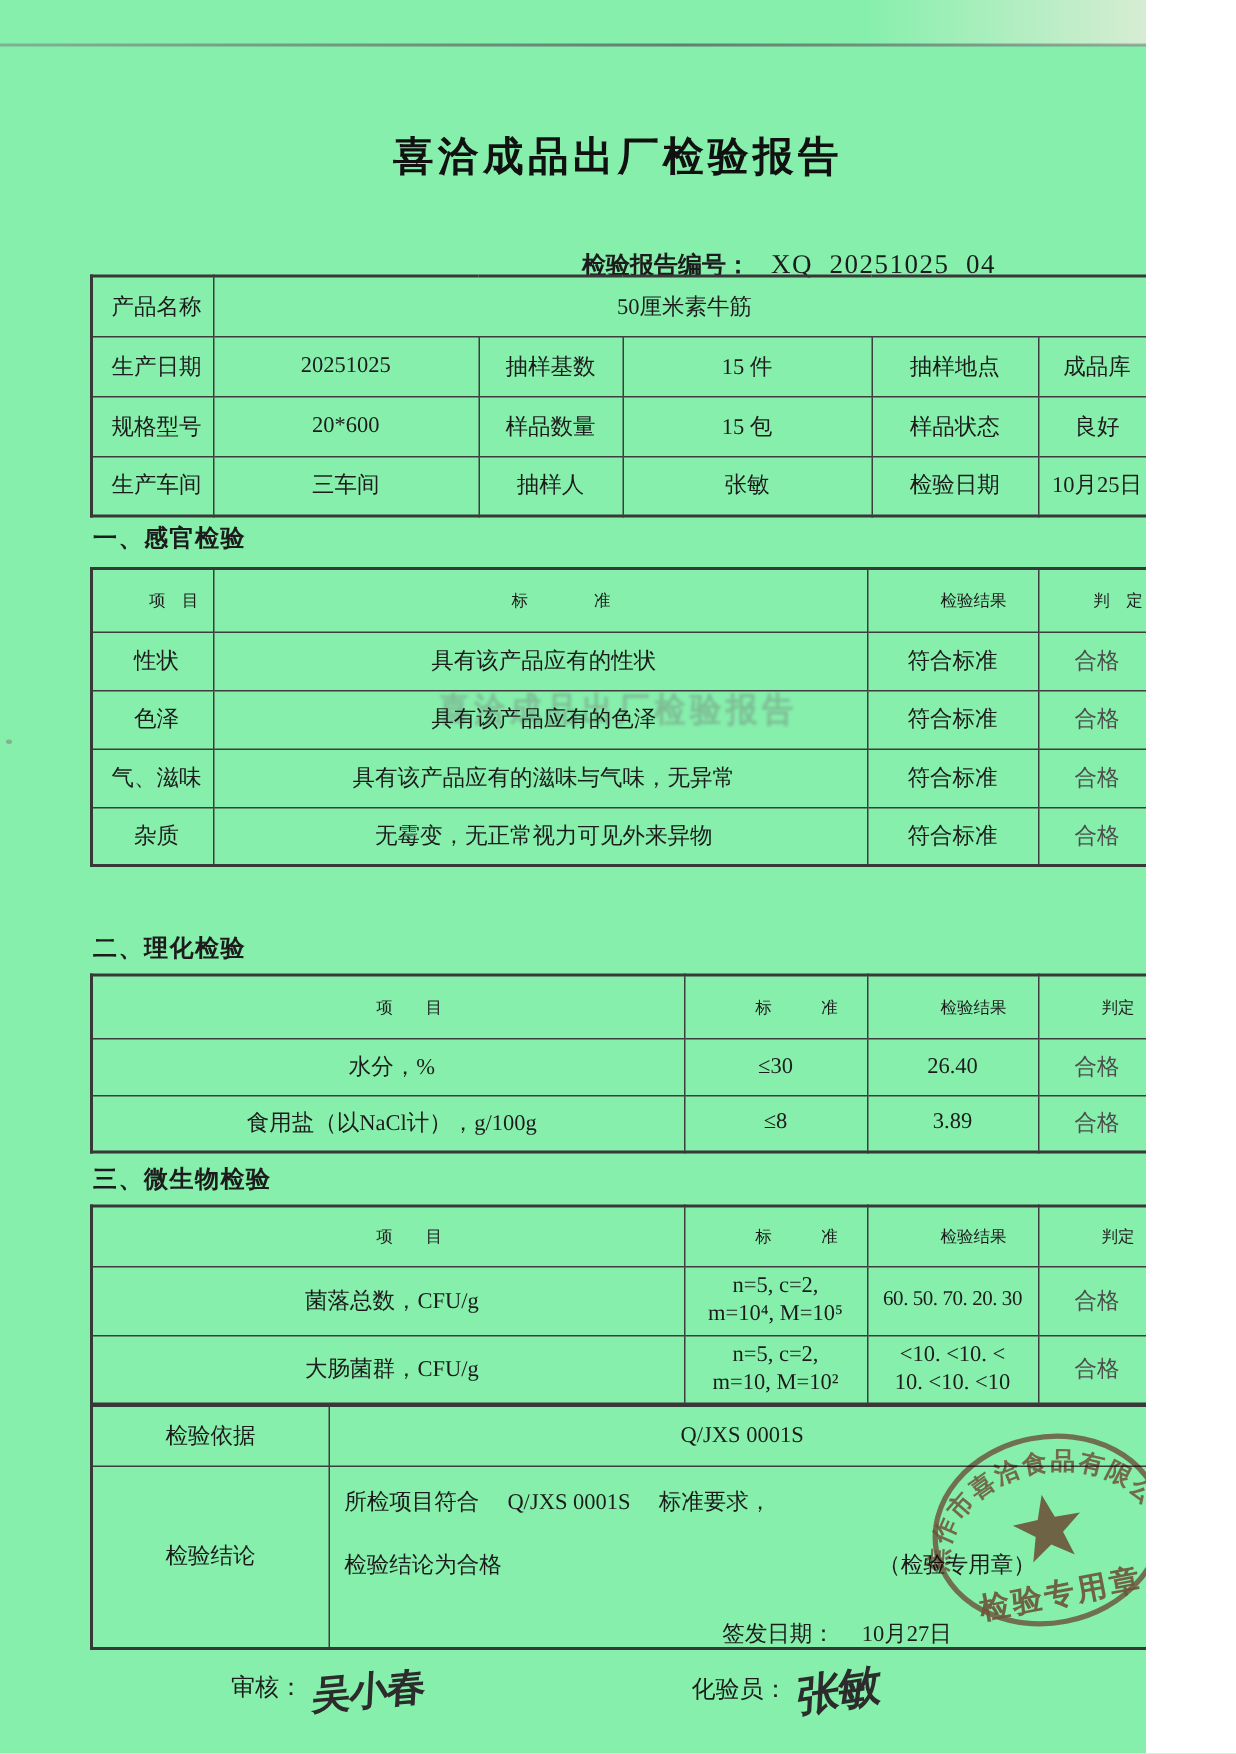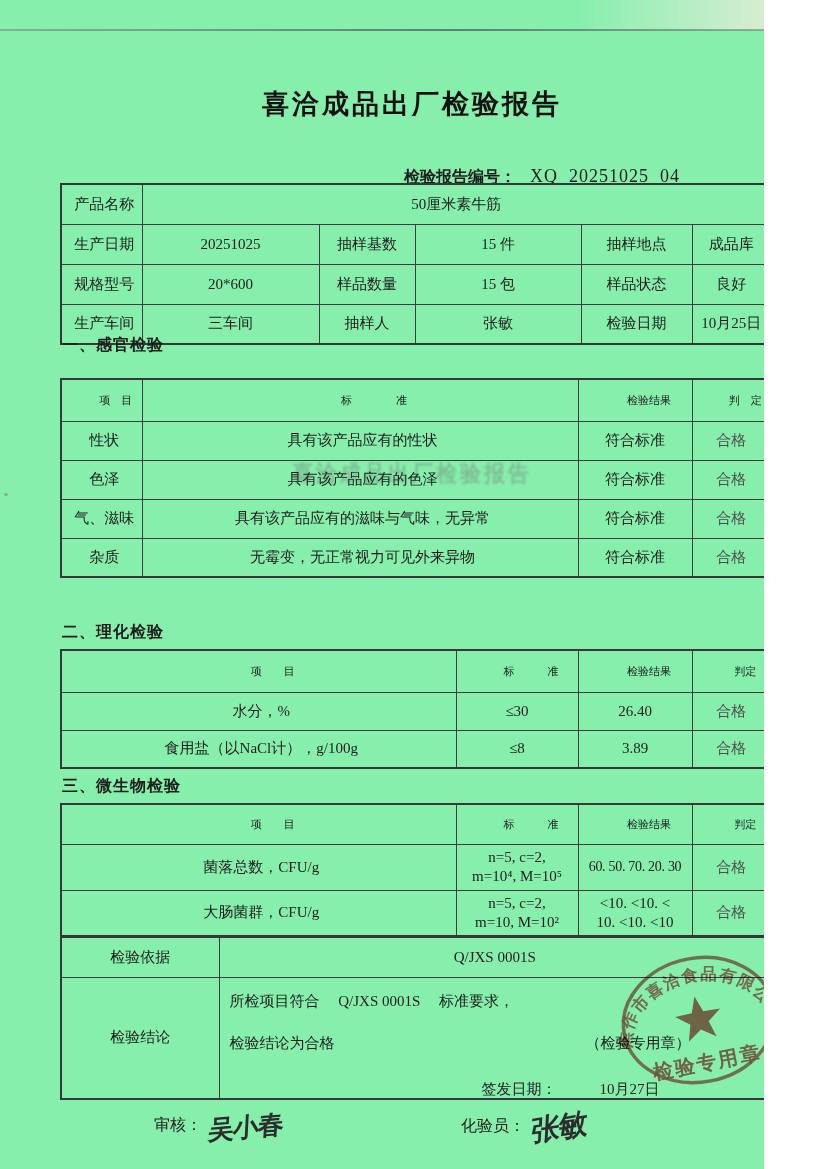--- a/index.html
+++ b/index.html
@@ -14,21 +14,21 @@
   
   .scan-topstrip{position:absolute;left:0;top:0;width:824px;height:30px;
     background:linear-gradient(to left,#f0ecdf,rgba(252,252,250,0) 30%);}
   .scan-line{position:absolute;left:0;top:29px;width:824px;height:2px;
     background:linear-gradient(to right,rgba(120,128,128,.55),rgba(90,98,98,.8) 55%,rgba(120,128,128,.5));}
   .speck{position:absolute;background:#777;border-radius:50%;opacity:.5;}
 
   .title{position:absolute;left:0;top:86px;width:824px;text-align:center;
     font-family:"Liberation Sans","DejaVu Sans",sans-serif;
     font-size:27px;font-weight:bold;letter-spacing:3px;color:#111;}
-  .report-no{position:absolute;left:388px;top:148px;font-size:16px;white-space:pre;text-align:center;}
+  .report-no{position:absolute;left:372px;top:148px;font-size:16px;white-space:pre;text-align:center;}
   .report-no .lab{font-family:"Liberation Sans","DejaVu Sans",sans-serif;font-weight:600;}
   .report-no .val{font-size:18px;letter-spacing:1px;margin-left:14px;}
 
   table{border-collapse:collapse;table-layout:fixed;position:absolute;left:60px;
     border:2px solid #383838;}
   td{border:1.6px solid #3d3d3d;font-size:15px;text-align:center;vertical-align:middle;
     padding:0 4px;overflow:hidden;}
   td.cl{text-align:center;padding-left:9px;}
   td.hdr{font-size:11px;padding-left:32px;}
   td.pre{white-space:pre-line;line-height:1.25;}
@@ -42,21 +42,21 @@
     font-size:21px;font-weight:bold;letter-spacing:3px;
     color:#6f6f6f;opacity:.38;filter:blur(1.1px);transform:scaleY(1.08);
     pointer-events:none;}
 
   .concl-cell{position:relative;}
   .concl-cell span{position:absolute;white-space:pre;font-size:15px;}
   .c-line1{left:10px;top:14px;}
   .c-line2{left:10px;top:56px;}
   .c-seal-note{left:366px;top:56px;}
   .c-sign-label{left:262px;top:102px;}
-  .c-sign-value{left:380px;top:102px;text-align:right;}
+  .c-sign-value{left:355px;top:102px;text-align:right;}
 
   .footer-line{position:absolute;left:0;top:1100px;width:824px;height:50px;font-size:16px;}
   .f-audit{position:absolute;left:154px;top:10px;}
   .f-tester{position:absolute;left:461px;top:8px;}
   .sig{display:inline-block;font-size:26px;font-weight:600;color:#2c2c2c;
     transform:rotate(-5deg) skewX(-8deg);margin-left:6px;vertical-align:-6px;letter-spacing:-1px;}
   .sig.big{font-size:29px;transform:rotate(-9deg) skewX(-12deg);}
 
   .stamp{position:absolute;left:614px;top:948px;opacity:.87;mix-blend-mode:multiply;}
 </style>
@@ -112,21 +112,21 @@
       <td class="cl">生产车间</td>
       <td>三车间</td>
       <td>抽样人</td>
       <td>张敏</td>
       <td>检验日期</td>
       <td>10月25日</td>
     </tr>
   </tbody>
     </table>
 
-  <div class="sec-h" style="top:335px;">一、感官检验</div>
+  <div class="sec-h" style="top:349px;">一、感官检验</div>
   <table style="top:378px;width:710px;">
     <colgroup>
         <col style="width:81px">
         <col style="width:436px">
         <col style="width:114px">
         <col style="width:79px">
       </colgroup>
     <tbody>
         <tr style="height:42px;">
       <td class="hdr">项　目</td>

